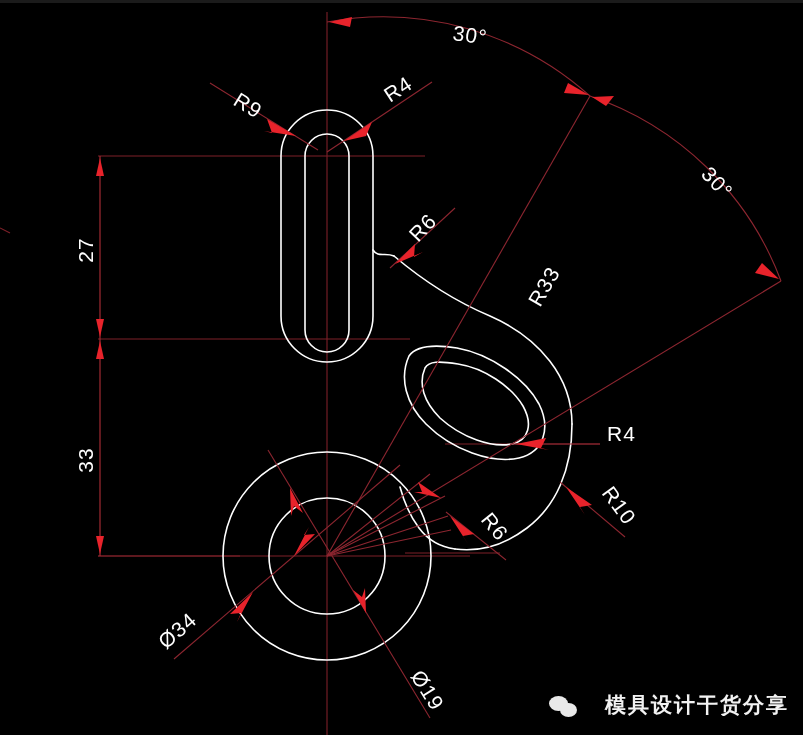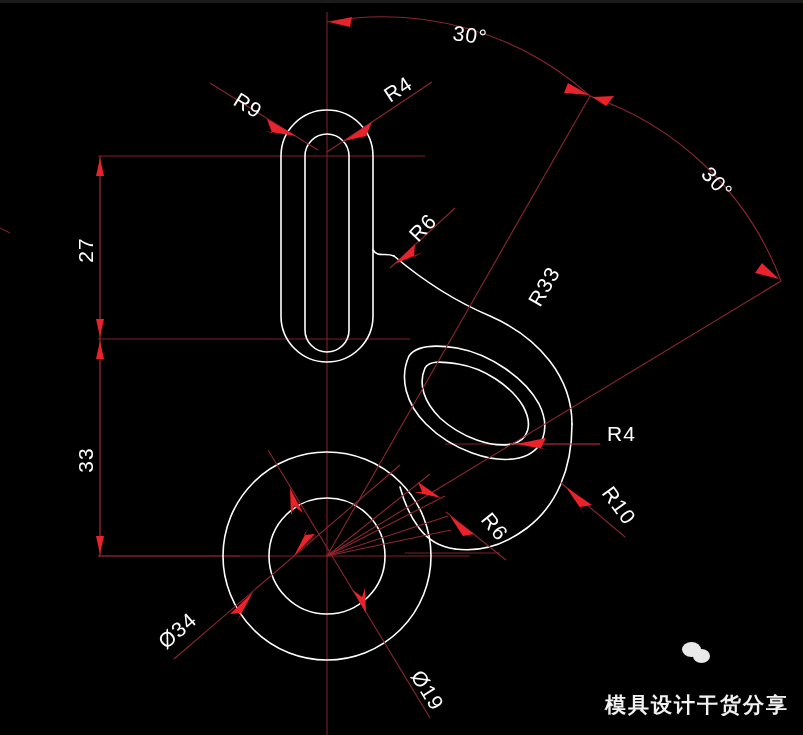--- a/index.html
+++ b/index.html
@@ -68,24 +68,23 @@
     font-family: "Liberation Sans", sans-serif;
     font-size: 21px;
     letter-spacing: 1px;
   }
   
   #watermark {
     position: absolute;
     right: 14px;
     bottom: 16px;
     display: flex;
-    align-items: center;
+    align-items: flex-end;
     gap: 26px;
     pointer-events: none;
-    flex-direction: column;
   }
   #watermark .wm-text {
     color: #f2f2f2;
     font-family: "DejaVu Sans", sans-serif;
     font-size: 21px;
     font-weight: 700;
     letter-spacing: 2px;
     white-space: nowrap;
   }
   #watermark .wechat-icon {

